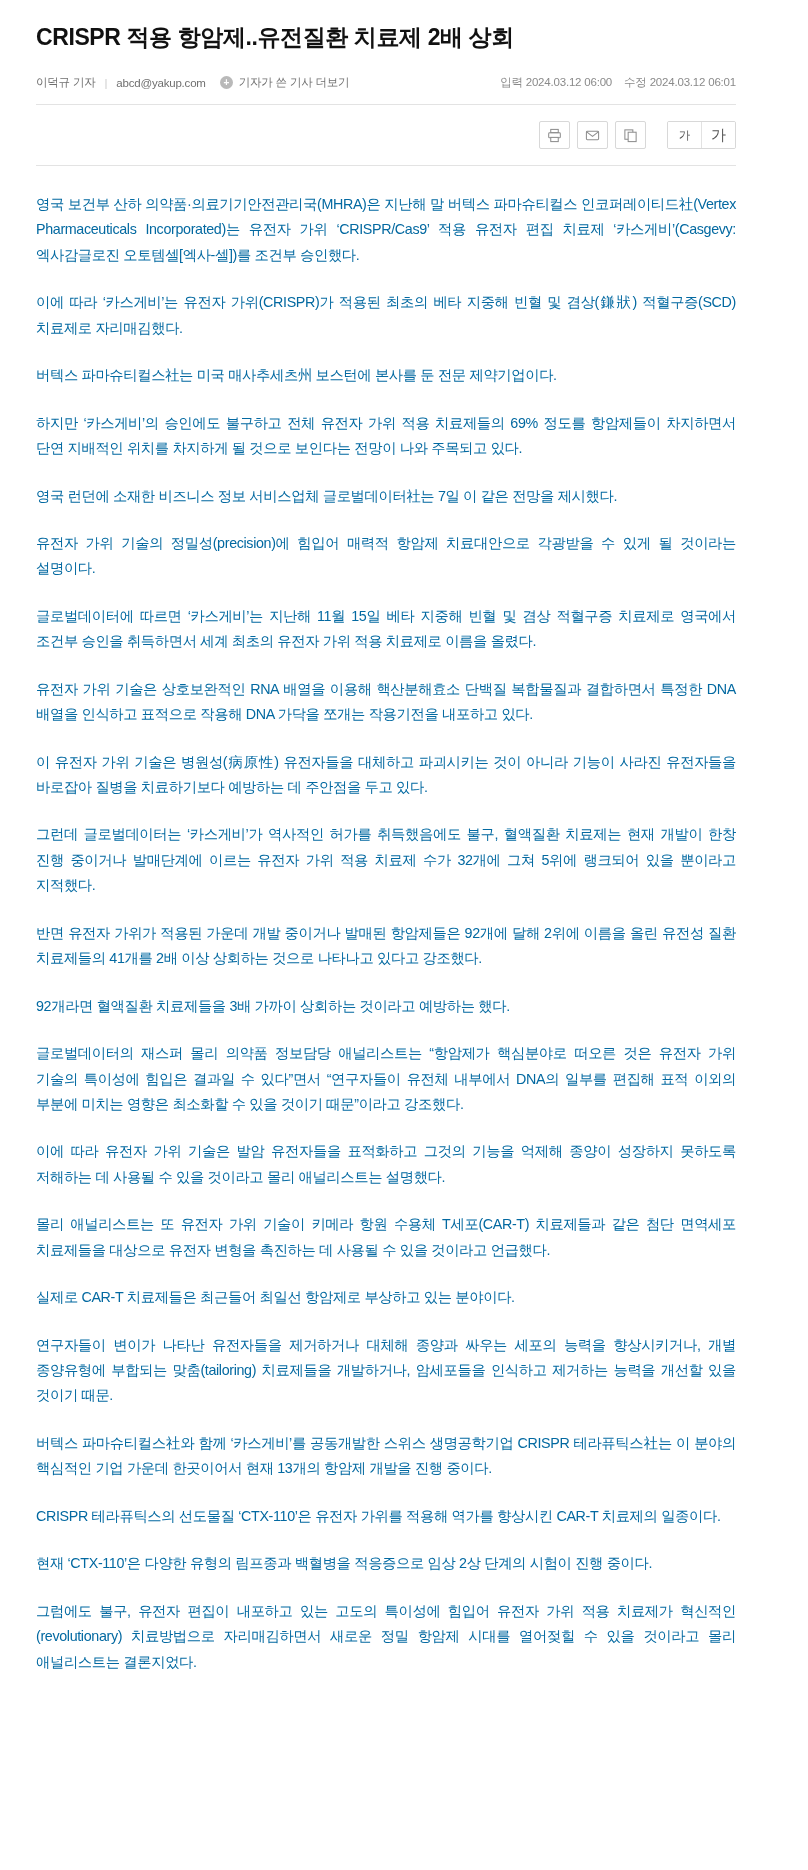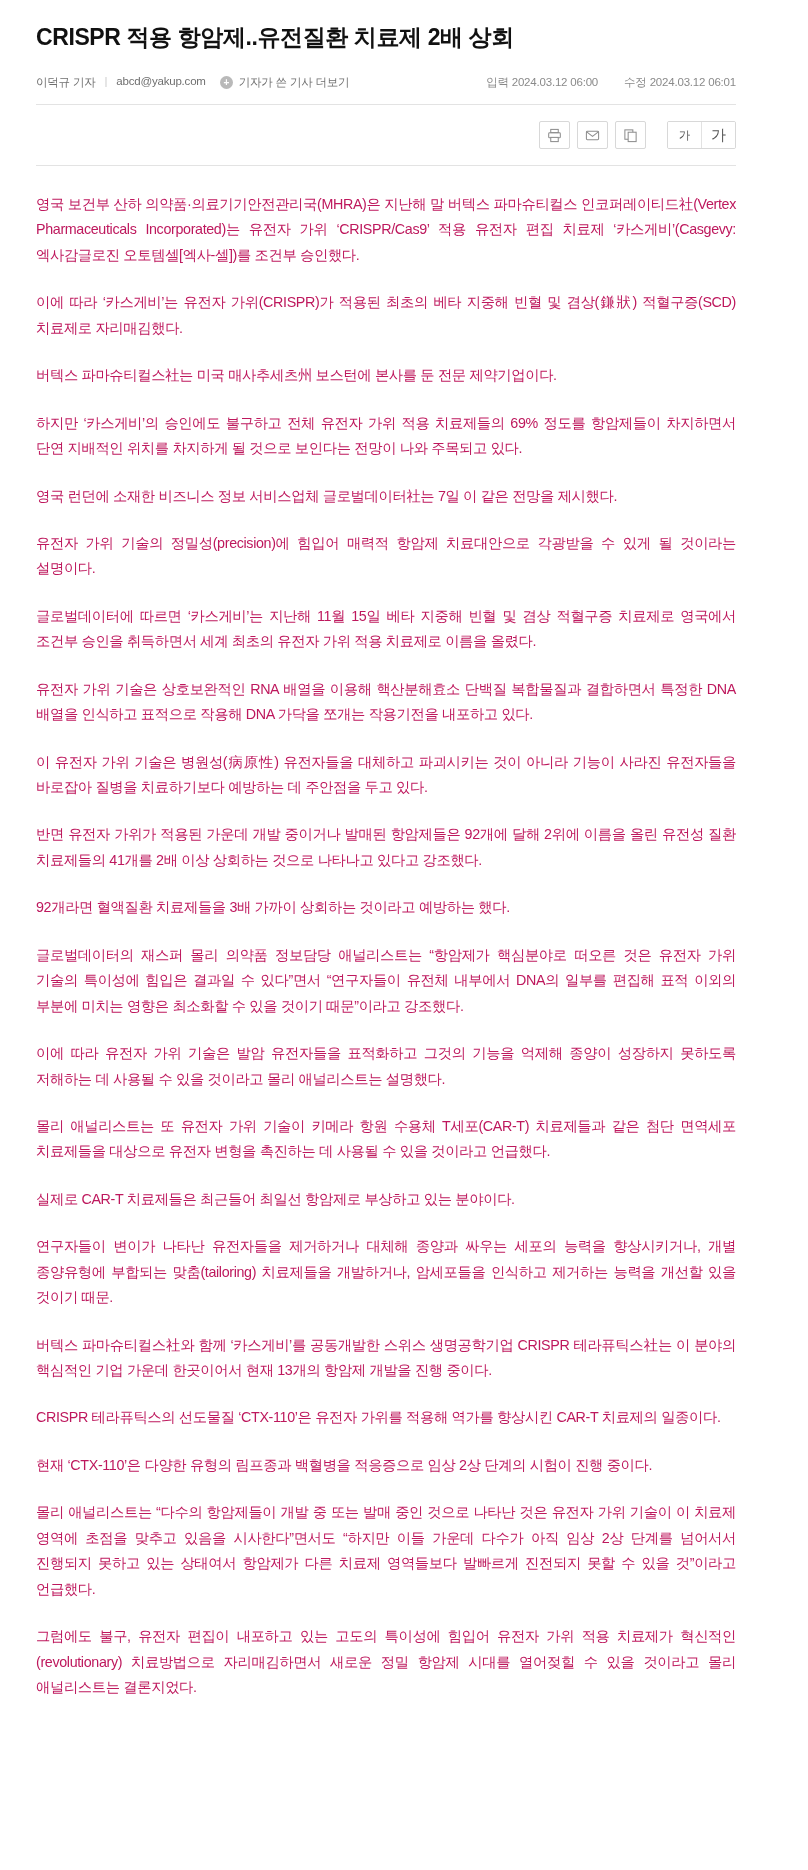--- a/index.html
+++ b/index.html
@@ -37,20 +37,21 @@
   .byline-row {
     display: flex;
     align-items: center;
     margin-top: 22px;
     font-size: 11.5px;
     color: #7a7a7a;
     letter-spacing: -0.2px;
   }
   .byline-left {
     display: flex;
+    align-items: center;
     gap: 0;
   }
   .byline-reporter {
     color: #6f6f6f;
   }
   .byline-sep {
     display: inline-block;
     margin: 0 9px;
     color: #cccccc;
   }
@@ -74,21 +75,21 @@
     align-items: center;
     justify-content: center;
     font-size: 10px;
     line-height: 1;
     margin-right: 6px;
     font-weight: bold;
   }
   .byline-right {
     margin-left: auto;
     display: flex;
-    gap: 26px;
+    gap: 12px;
     color: #8a8a8a;
   }
   .hr-top {
     border: none;
     border-top: 1px solid #e3e3e3;
     margin: 14px 0 0 0;
   }
   .toolbar {
     display: flex;
     align-items: center;
@@ -132,21 +133,21 @@
     border: none;
     border-top: 1px solid #e3e3e3;
     margin: 16px 0 0 0;
   }
   .body-wrap {
     margin-top: 26px;
   }
   p.para {
     font-size: 14.3px;
     line-height: 1.78;
-    color: #be185d;
+    color: #0369a1;
     margin: 0 0 22px 0;
     letter-spacing: -0.35px;
     text-align: justify;
     word-break: keep-all;
   }
   p.para:last-child { margin-bottom: 4px; }
 </style>
 </head>
 <body>
 
@@ -204,27 +205,27 @@
   <div class="body-wrap">
     <p class="para">영국 보건부 산하 의약품·의료기기안전관리국(MHRA)은 지난해 말 버텍스 파마슈티컬스 인코퍼레이티드社(Vertex Pharmaceuticals Incorporated)는 유전자 가위 ‘CRISPR/Cas9’ 적용 유전자 편집 치료제 ‘카스게비’(Casgevy: 엑사감글로진 오토템셀[엑사-셀])를 조건부 승인했다.</p>
     <p class="para">이에 따라 ‘카스게비’는 유전자 가위(CRISPR)가 적용된 최초의 베타 지중해 빈혈 및 겸상(鎌狀) 적혈구증(SCD) 치료제로 자리매김했다.</p>
     <p class="para">버텍스 파마슈티컬스社는 미국 매사추세츠州 보스턴에 본사를 둔 전문 제약기업이다.</p>
     <p class="para">하지만 ‘카스게비’의 승인에도 불구하고 전체 유전자 가위 적용 치료제들의 69% 정도를 항암제들이 차지하면서 단연 지배적인 위치를 차지하게 될 것으로 보인다는 전망이 나와 주목되고 있다.</p>
     <p class="para">영국 런던에 소재한 비즈니스 정보 서비스업체 글로벌데이터社는 7일 이 같은 전망을 제시했다.</p>
     <p class="para">유전자 가위 기술의 정밀성(precision)에 힘입어 매력적 항암제 치료대안으로 각광받을 수 있게 될 것이라는 설명이다.</p>
     <p class="para">글로벌데이터에 따르면 ‘카스게비’는 지난해 11월 15일 베타 지중해 빈혈 및 겸상 적혈구증 치료제로 영국에서 조건부 승인을 취득하면서 세계 최초의 유전자 가위 적용 치료제로 이름을 올렸다.</p>
     <p class="para">유전자 가위 기술은 상호보완적인 RNA 배열을 이용해 핵산분해효소 단백질 복합물질과 결합하면서 특정한 DNA 배열을 인식하고 표적으로 작용해 DNA 가닥을 쪼개는 작용기전을 내포하고 있다.</p>
     <p class="para">이 유전자 가위 기술은 병원성(病原性) 유전자들을 대체하고 파괴시키는 것이 아니라 기능이 사라진 유전자들을 바로잡아 질병을 치료하기보다 예방하는 데 주안점을 두고 있다.</p>
+    <p class="para">그런데 글로벌데이터는 ‘카스게비’가 역사적인 허가를 취득했음에도 불구, 혈액질환 치료제는 현재 개발이 한창 진행 중이거나 발매단계에 이르는 유전자 가위 적용 치료제 수가 32개에 그쳐 5위에 랭크되어 있을 뿐이라고 지적했다.</p>
     <p class="para">반면 유전자 가위가 적용된 가운데 개발 중이거나 발매된 항암제들은 92개에 달해 2위에 이름을 올린 유전성 질환 치료제들의 41개를 2배 이상 상회하는 것으로 나타나고 있다고 강조했다.</p>
     <p class="para">92개라면 혈액질환 치료제들을 3배 가까이 상회하는 것이라고 예방하는 했다.</p>
     <p class="para">글로벌데이터의 재스퍼 몰리 의약품 정보담당 애널리스트는 “항암제가 핵심분야로 떠오른 것은 유전자 가위 기술의 특이성에 힘입은 결과일 수 있다”면서 “연구자들이 유전체 내부에서 DNA의 일부를 편집해 표적 이외의 부분에 미치는 영향은 최소화할 수 있을 것이기 때문”이라고 강조했다.</p>
     <p class="para">이에 따라 유전자 가위 기술은 발암 유전자들을 표적화하고 그것의 기능을 억제해 종양이 성장하지 못하도록 저해하는 데 사용될 수 있을 것이라고 몰리 애널리스트는 설명했다.</p>
     <p class="para">몰리 애널리스트는 또 유전자 가위 기술이 키메라 항원 수용체 T세포(CAR-T) 치료제들과 같은 첨단 면역세포 치료제들을 대상으로 유전자 변형을 촉진하는 데 사용될 수 있을 것이라고 언급했다.</p>
     <p class="para">실제로 CAR-T 치료제들은 최근들어 최일선 항암제로 부상하고 있는 분야이다.</p>
     <p class="para">연구자들이 변이가 나타난 유전자들을 제거하거나 대체해 종양과 싸우는 세포의 능력을 향상시키거나, 개별 종양유형에 부합되는 맞춤(tailoring) 치료제들을 개발하거나, 암세포들을 인식하고 제거하는 능력을 개선할 있을 것이기 때문.</p>
     <p class="para">버텍스 파마슈티컬스社와 함께 ‘카스게비’를 공동개발한 스위스 생명공학기업 CRISPR 테라퓨틱스社는 이 분야의 핵심적인 기업 가운데 한곳이어서 현재 13개의 항암제 개발을 진행 중이다.</p>
     <p class="para">CRISPR 테라퓨틱스의 선도물질 ‘CTX-110’은 유전자 가위를 적용해 역가를 향상시킨 CAR-T 치료제의 일종이다.</p>
     <p class="para">현재 ‘CTX-110’은 다양한 유형의 림프종과 백혈병을 적응증으로 임상 2상 단계의 시험이 진행 중이다.</p>
-    <p class="para">몰리 애널리스트는 “다수의 항암제들이 개발 중 또는 발매 중인 것으로 나타난 것은 유전자 가위 기술이 이 치료제 영역에 초점을 맞추고 있음을 시사한다”면서도 “하지만 이들 가운데 다수가 아직 임상 2상 단계를 넘어서서 진행되지 못하고 있는 상태여서 항암제가 다른 치료제 영역들보다 발빠르게 진전되지 못할 수 있을 것”이라고 언급했다.</p>
     <p class="para">그럼에도 불구, 유전자 편집이 내포하고 있는 고도의 특이성에 힘입어 유전자 가위 적용 치료제가 혁신적인(revolutionary) 치료방법으로 자리매김하면서 새로운 정밀 항암제 시대를 열어젖힐 수 있을 것이라고 몰리 애널리스트는 결론지었다.</p>
   </div>
 
 </div>
 
 </body></html>

